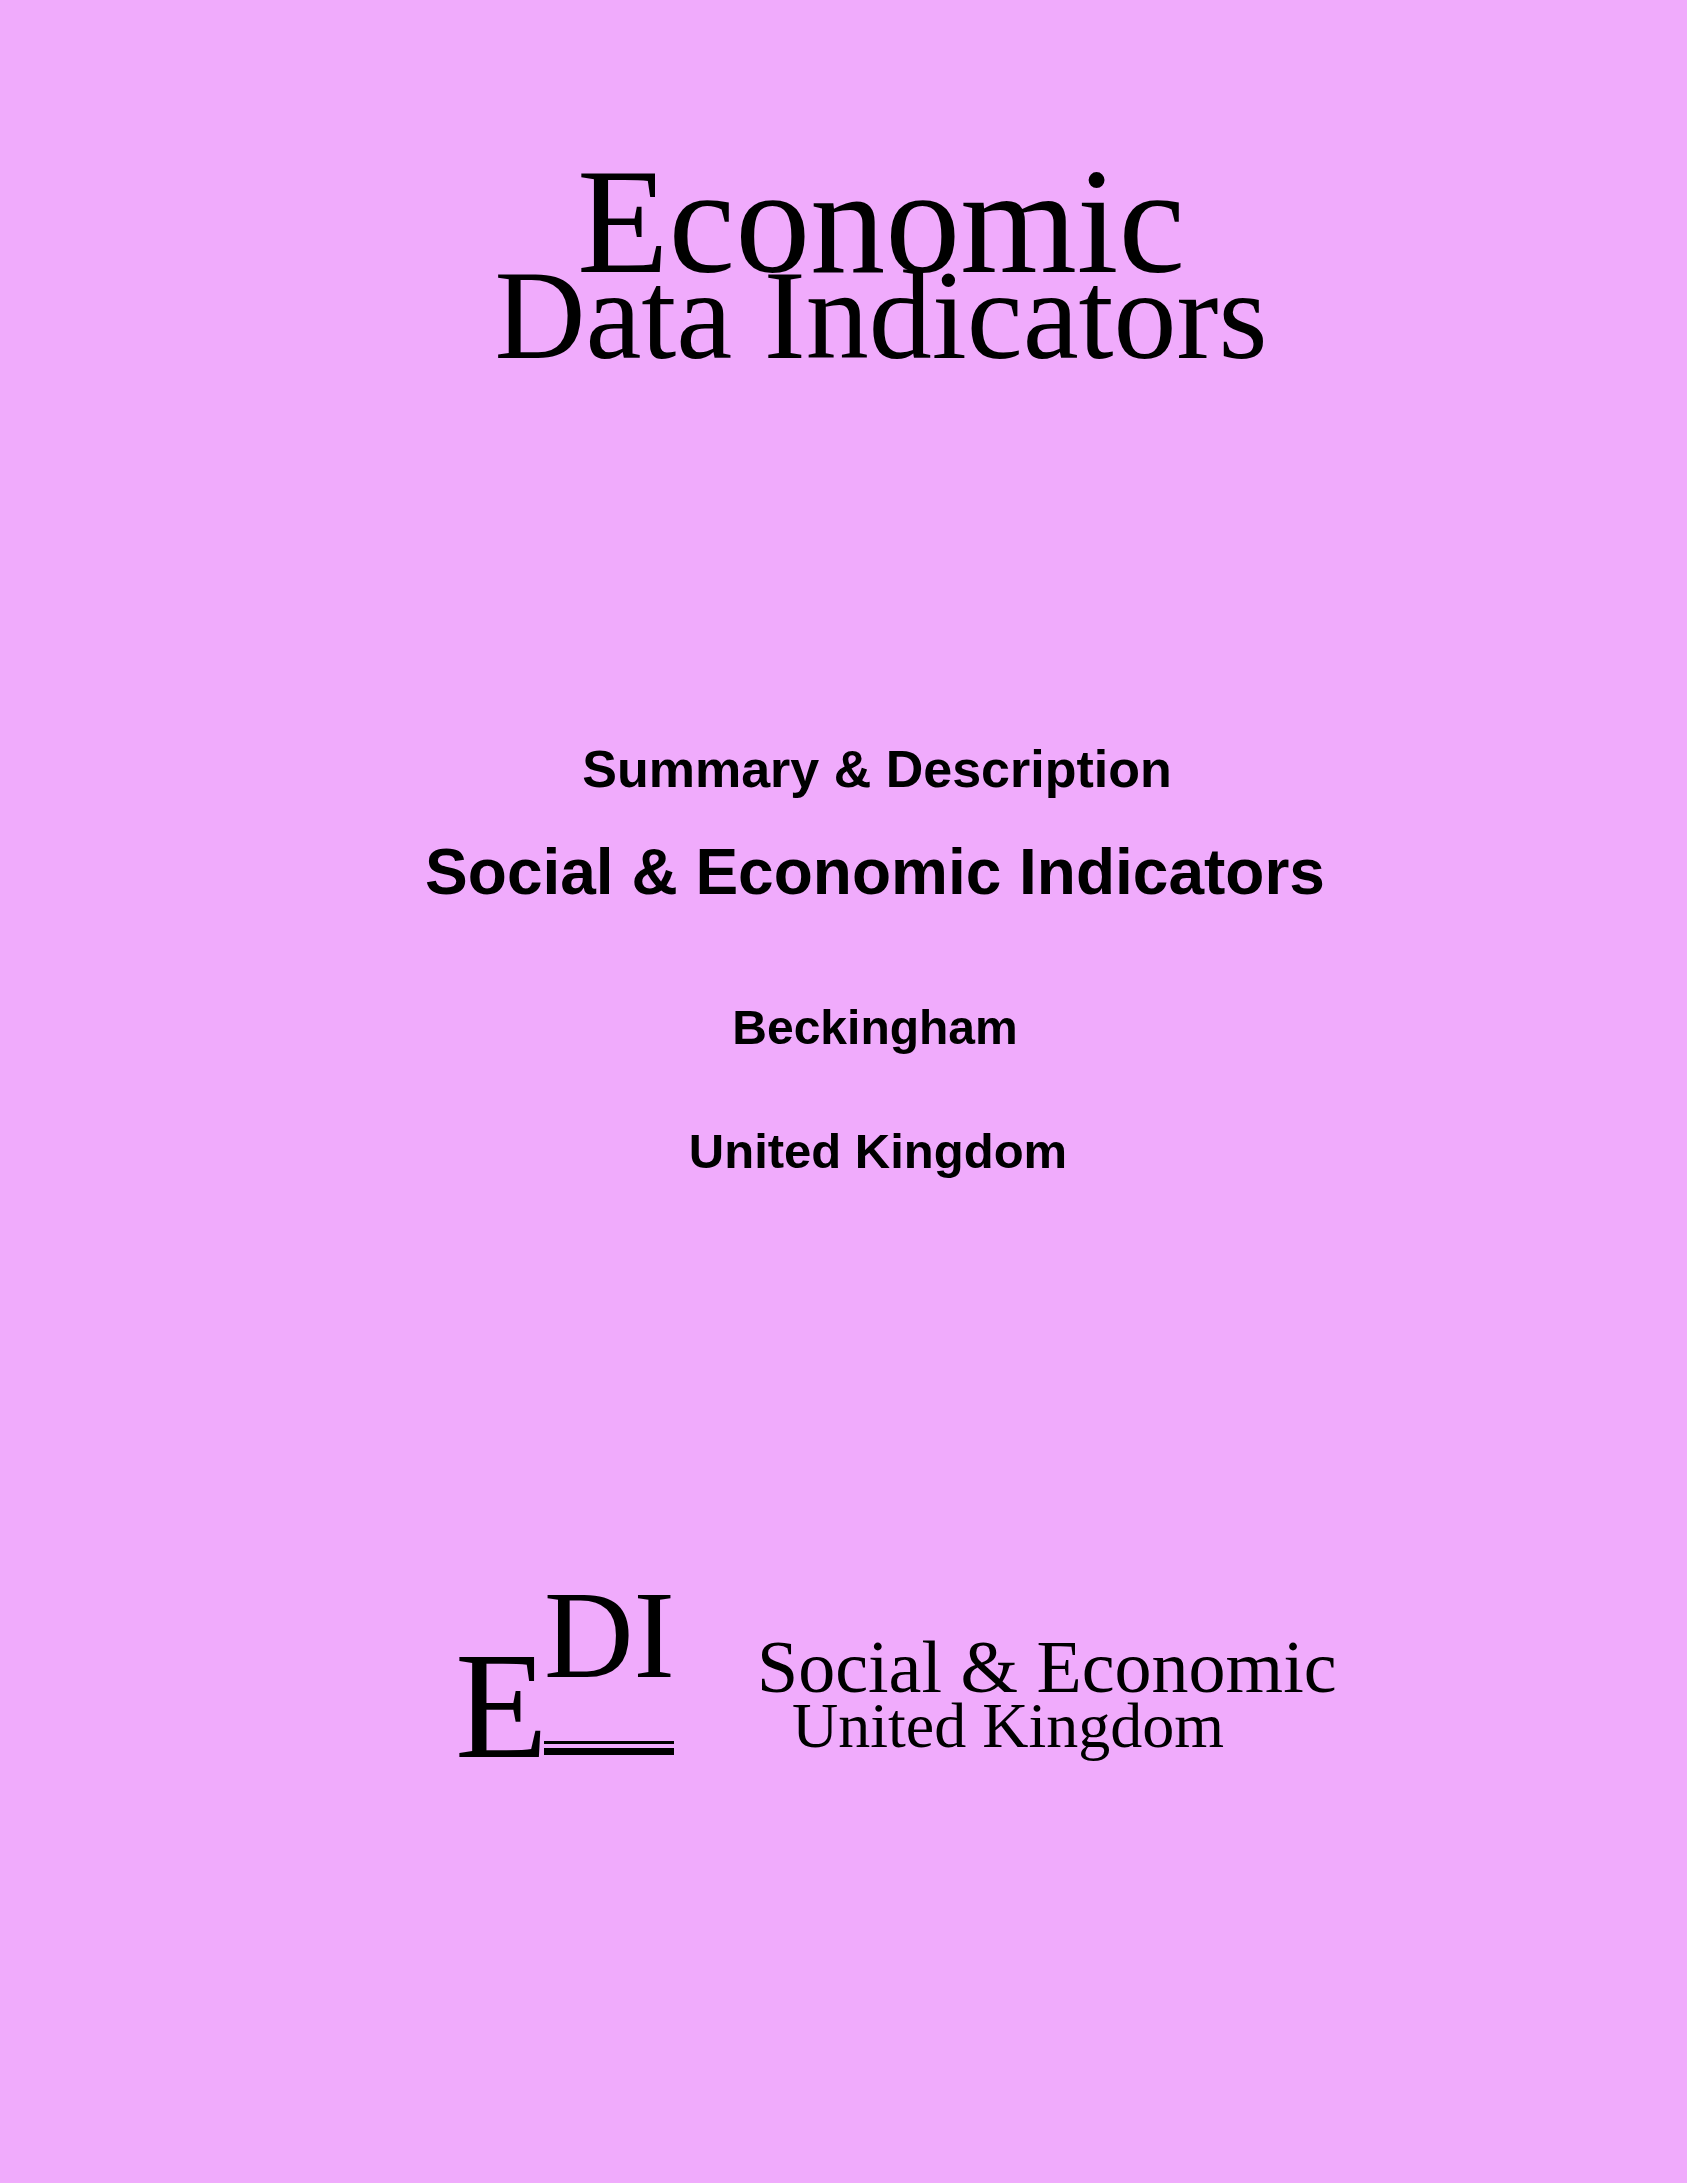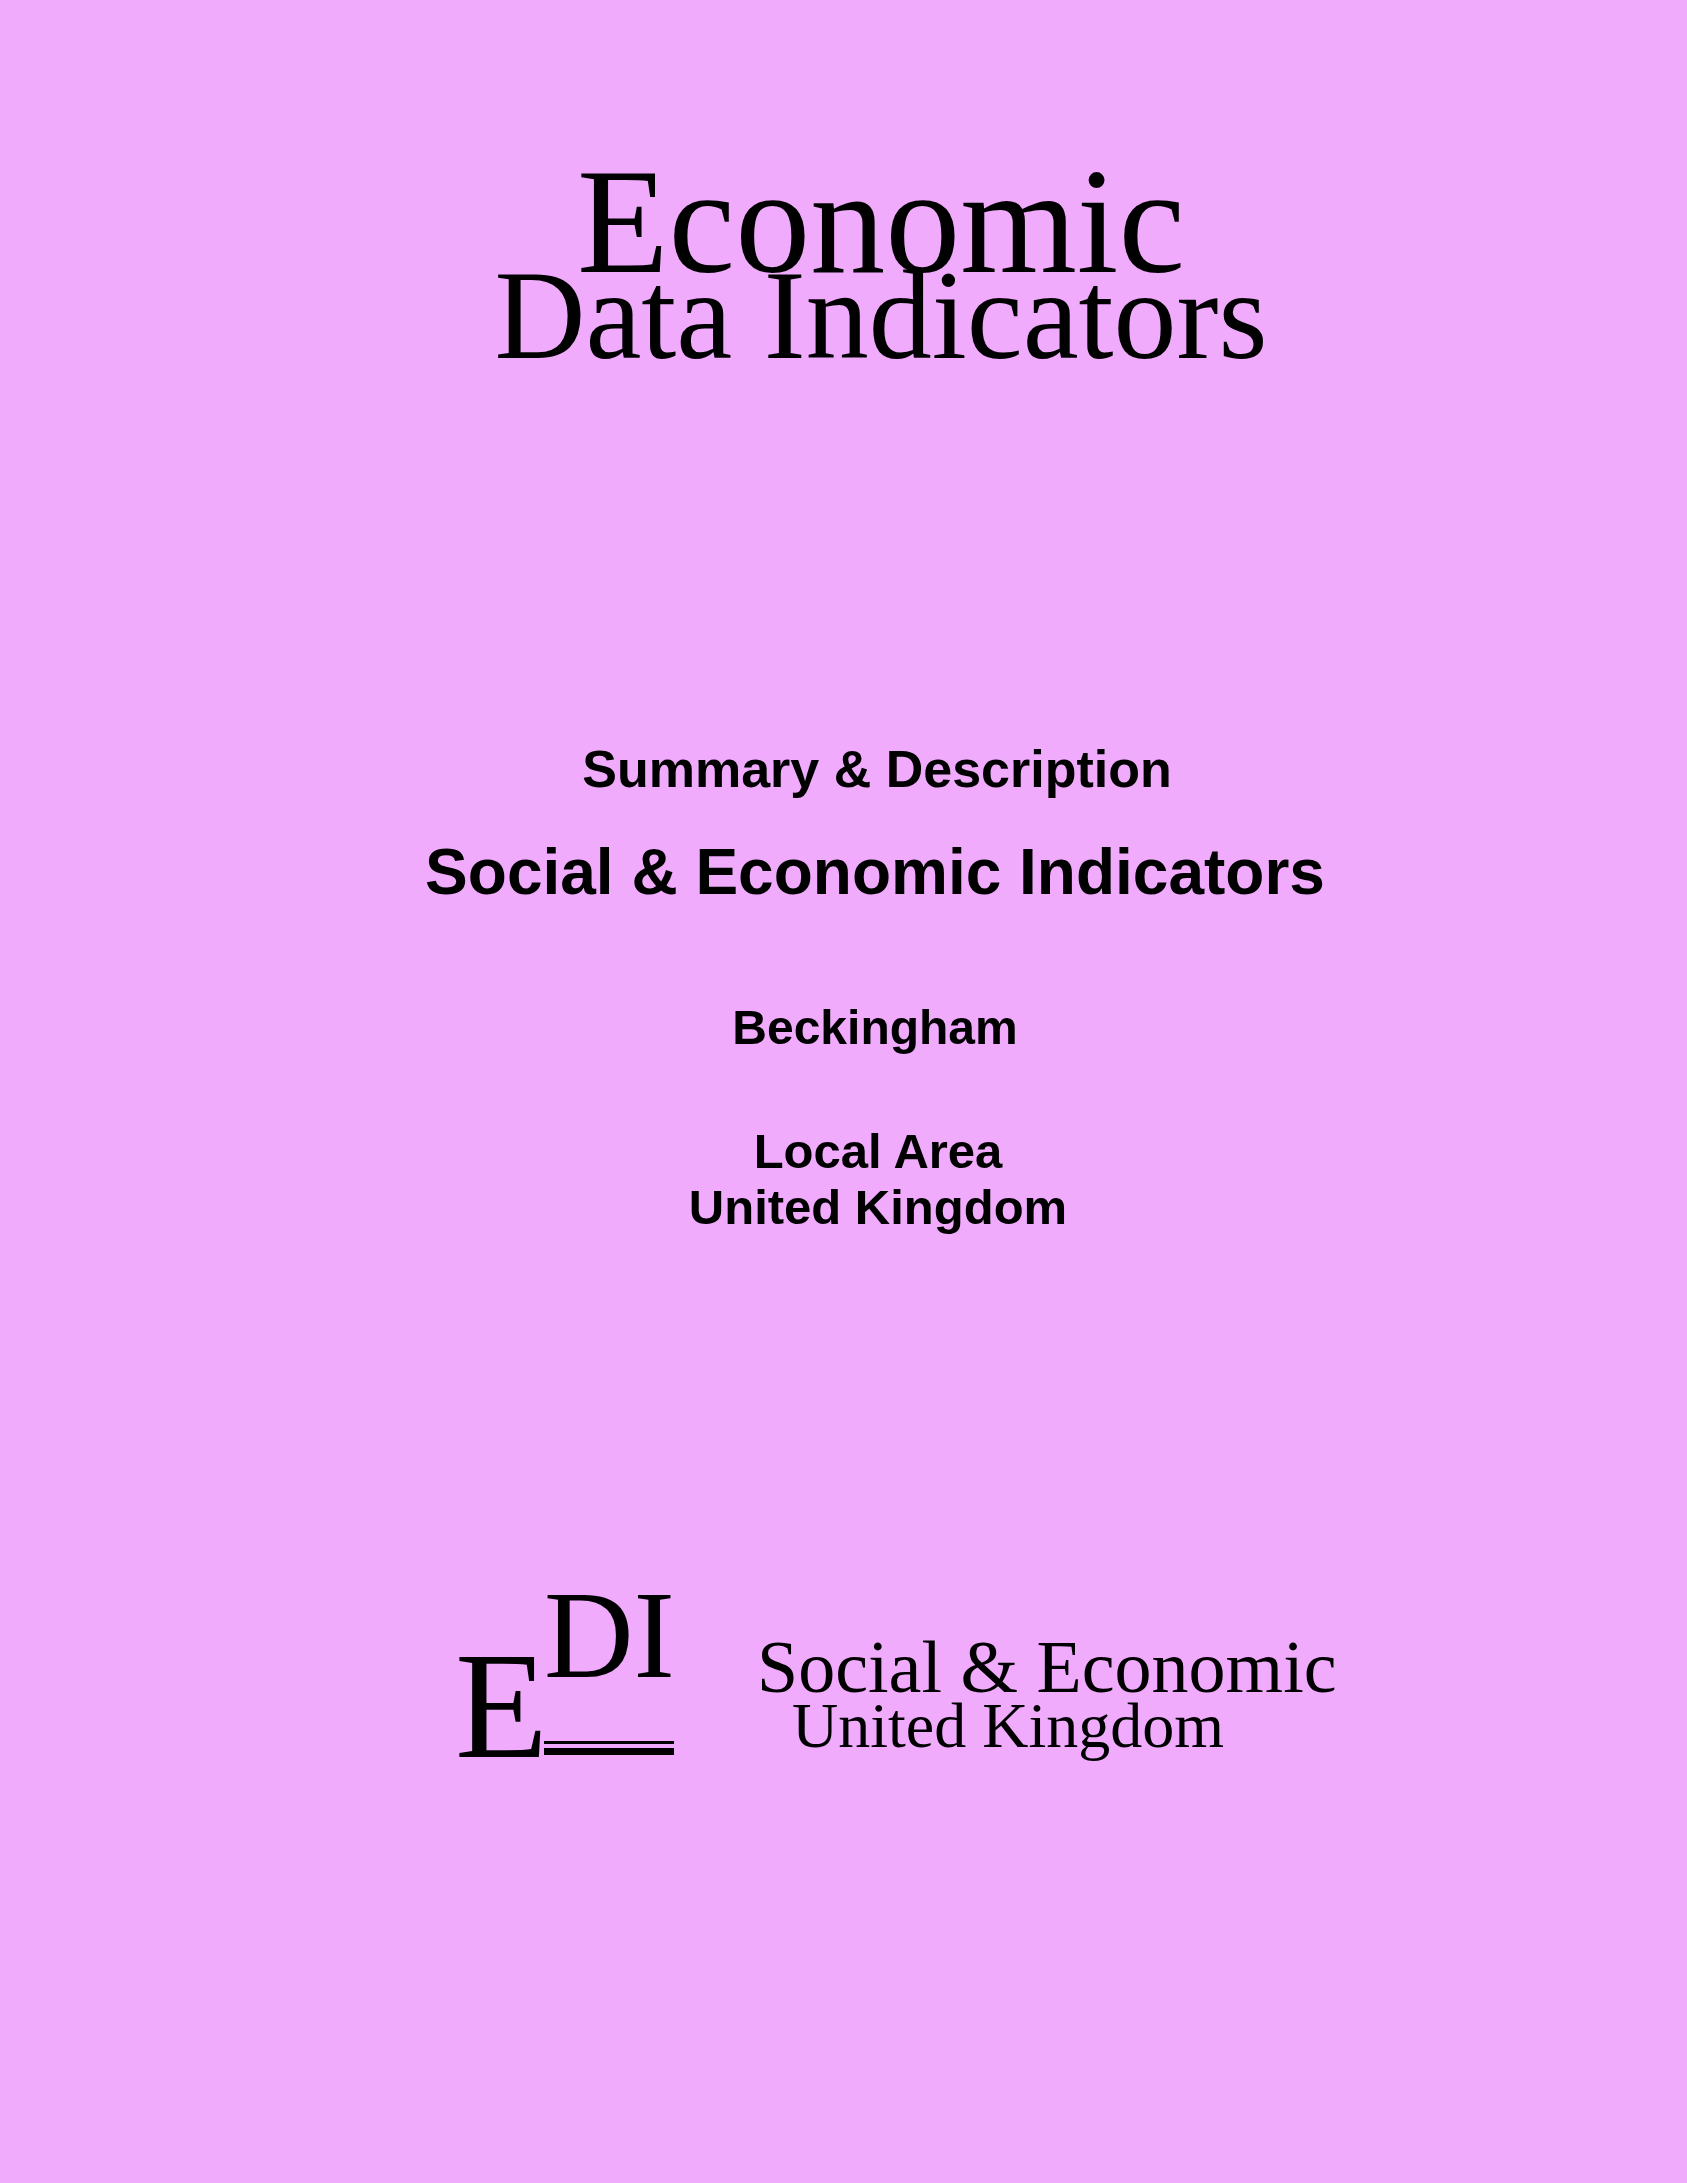--- a/index.html
+++ b/index.html
@@ -137,21 +137,20 @@
     <div class="serif logo-line2">Data Indicators</div>
   </div>
 
   <div class="sansbold title-report-type">Summary &amp; Description</div>
 
   <div class="sansbold title-subject">Social &amp; Economic Indicators</div>
 
   <div class="sansbold title-area">Beckingham</div>
 
   <div class="sansbold title-areatype">
-    <div>Local Area</div>
     <div>United Kingdom</div>
   </div>
 
   <div>
     <span class="serif edi-e">E</span>
     <span class="serif edi-di">DI</span>
     <div class="edi-underline-thin"></div>
     <div class="edi-underline-thick"></div>
 
     <div class="serif edi-tagline">

